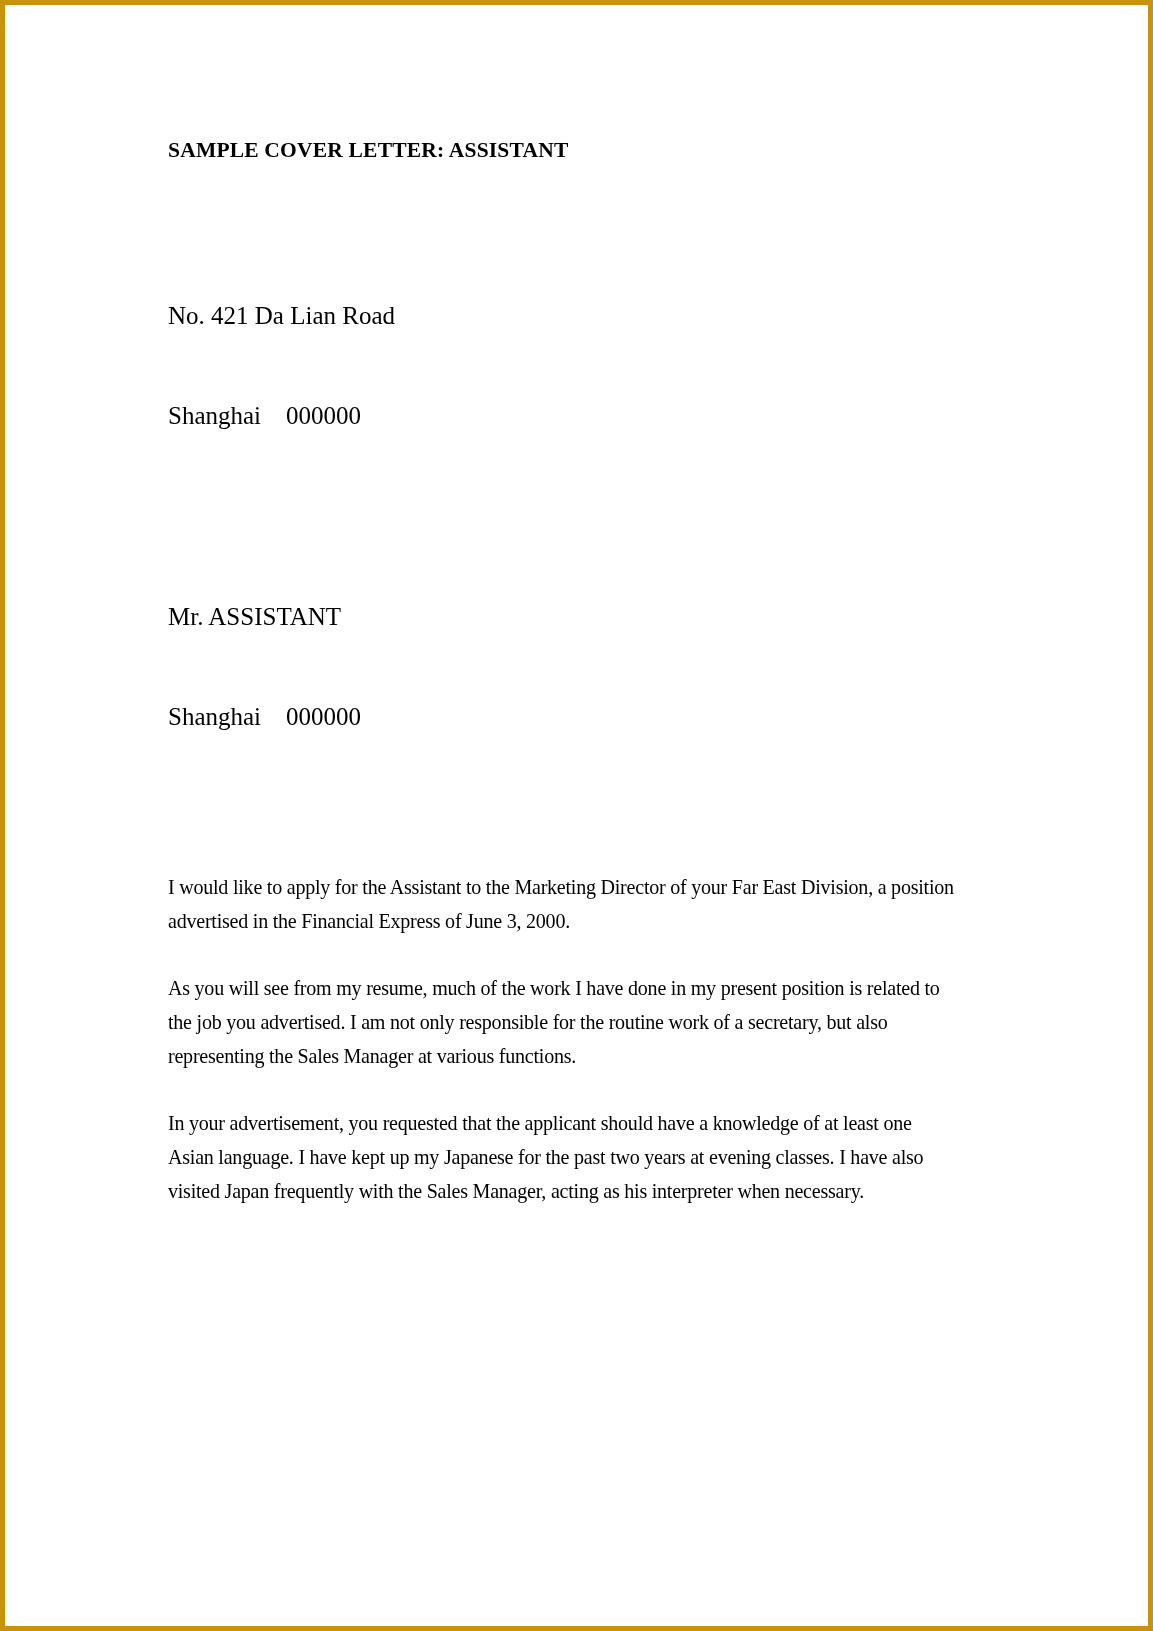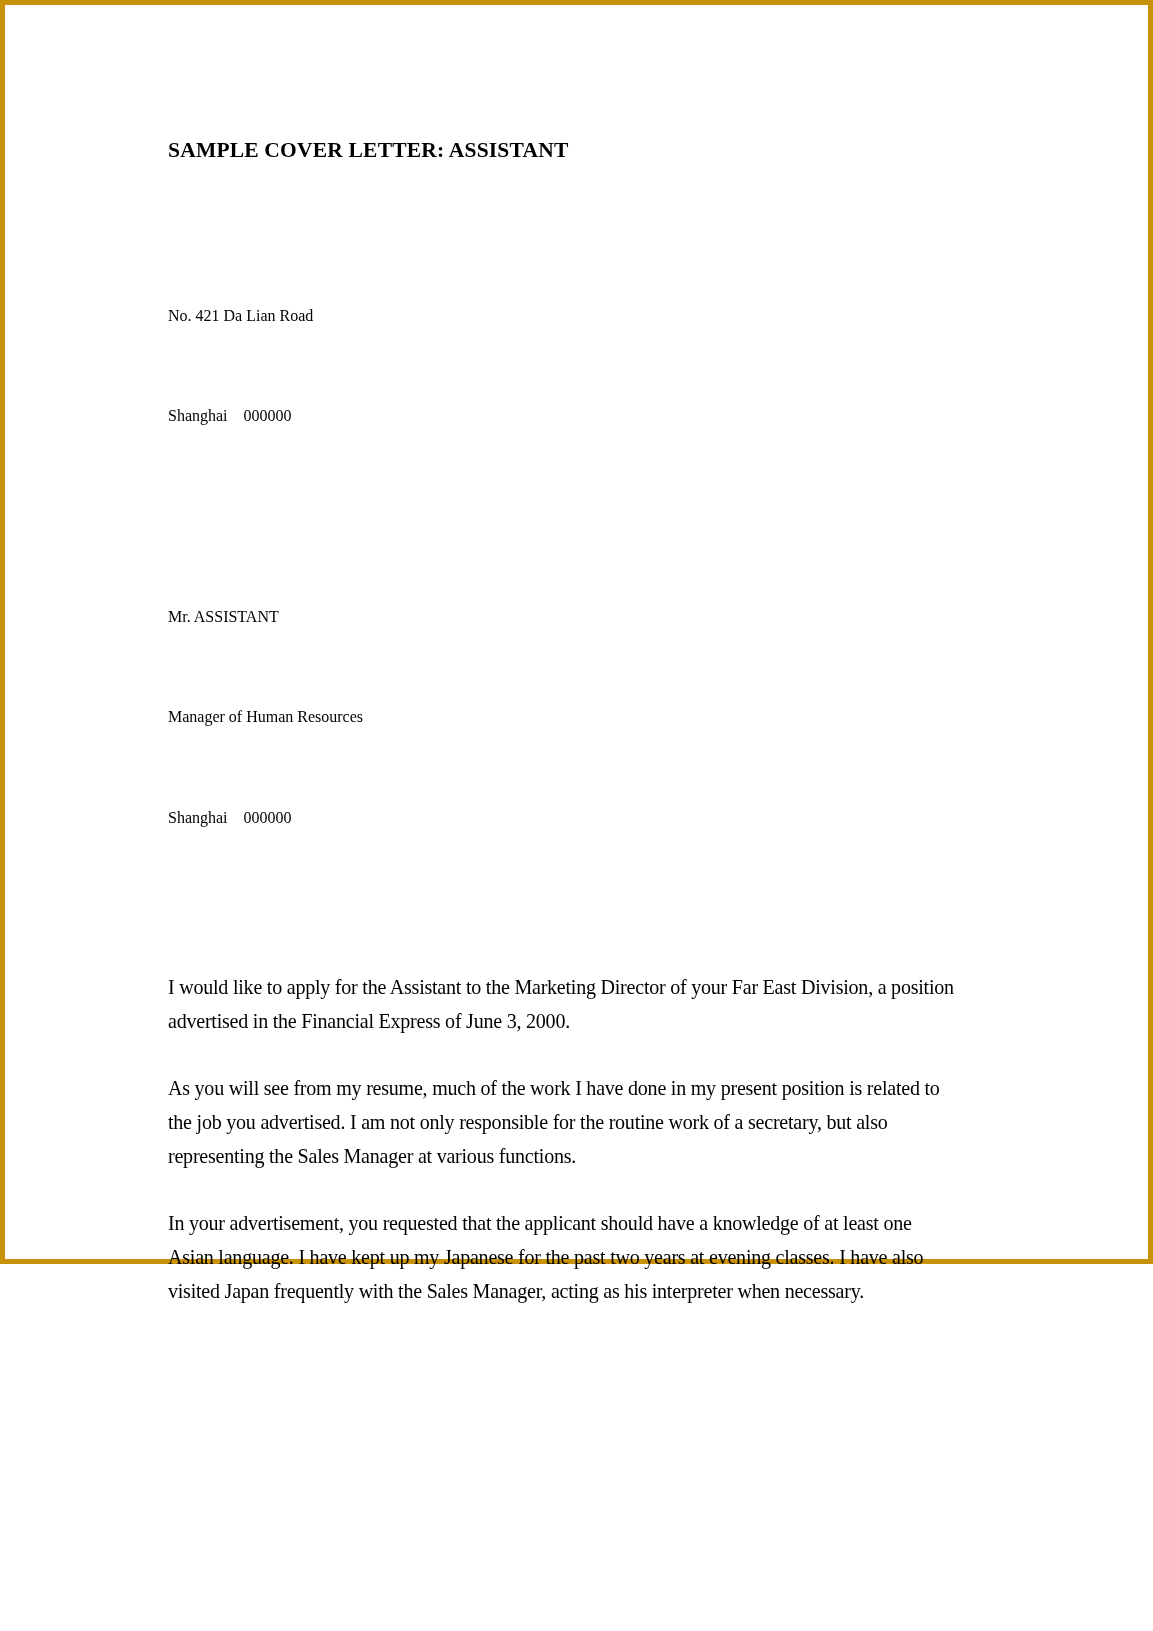--- a/index.html
+++ b/index.html
@@ -13,21 +13,21 @@
     height: 1631px;
     font-family: "Liberation Serif", "DejaVu Serif", serif;
     color: #000000;
     overflow: hidden;
   }
 
   #page {
     position: relative;
     box-sizing: border-box;
     width: 1153px;
-    height: 1264px;
+    height: 1631px;
     background: #ffffff;
     border: 5px solid #c8920a;
   }
 
   #sheet {
     position: absolute;
     left: 0;
     top: 0;
     right: 0;
     bottom: 0;
@@ -47,21 +47,21 @@
     font-size: 21.5px;
     letter-spacing: 0.2px;
     line-height: 1.2;
     margin: 0;
     white-space: pre;
   }
 
   
   .wide {
     font-family: "Liberation Serif", "DejaVu Serif", serif;
-    font-size: 16px;
+    font-size: 25px;
     line-height: 33.5px;
     white-space: pre;
   }
 
   
   .body-para {
     font-family: "Liberation Serif", "DejaVu Serif", serif;
     font-size: 21px;
     line-height: 34px;
     margin: 0;
@@ -94,21 +94,20 @@
 
       <div class="wide">
         <span class="line">No. 421 Da Lian Road</span>
         <span class="line">Shanghai    000000</span>
       </div>
 
       <div class="sp-addr-recip"></div>
 
       <div class="wide">
         <span class="line">Mr. ASSISTANT</span>
-        <span class="line">Manager of Human Resources</span>
         <span class="line">Shanghai    000000</span>
       </div>
 
       <div class="sp-recip-greet"></div>
 
 
       <div class="sp-greet-body"></div>
 
       <p class="body-para">I would like to apply for the Assistant to the Marketing Director of your Far East Division, a position advertised in the Financial Express of June 3, 2000.</p>
       <div class="sp-para"></div>

